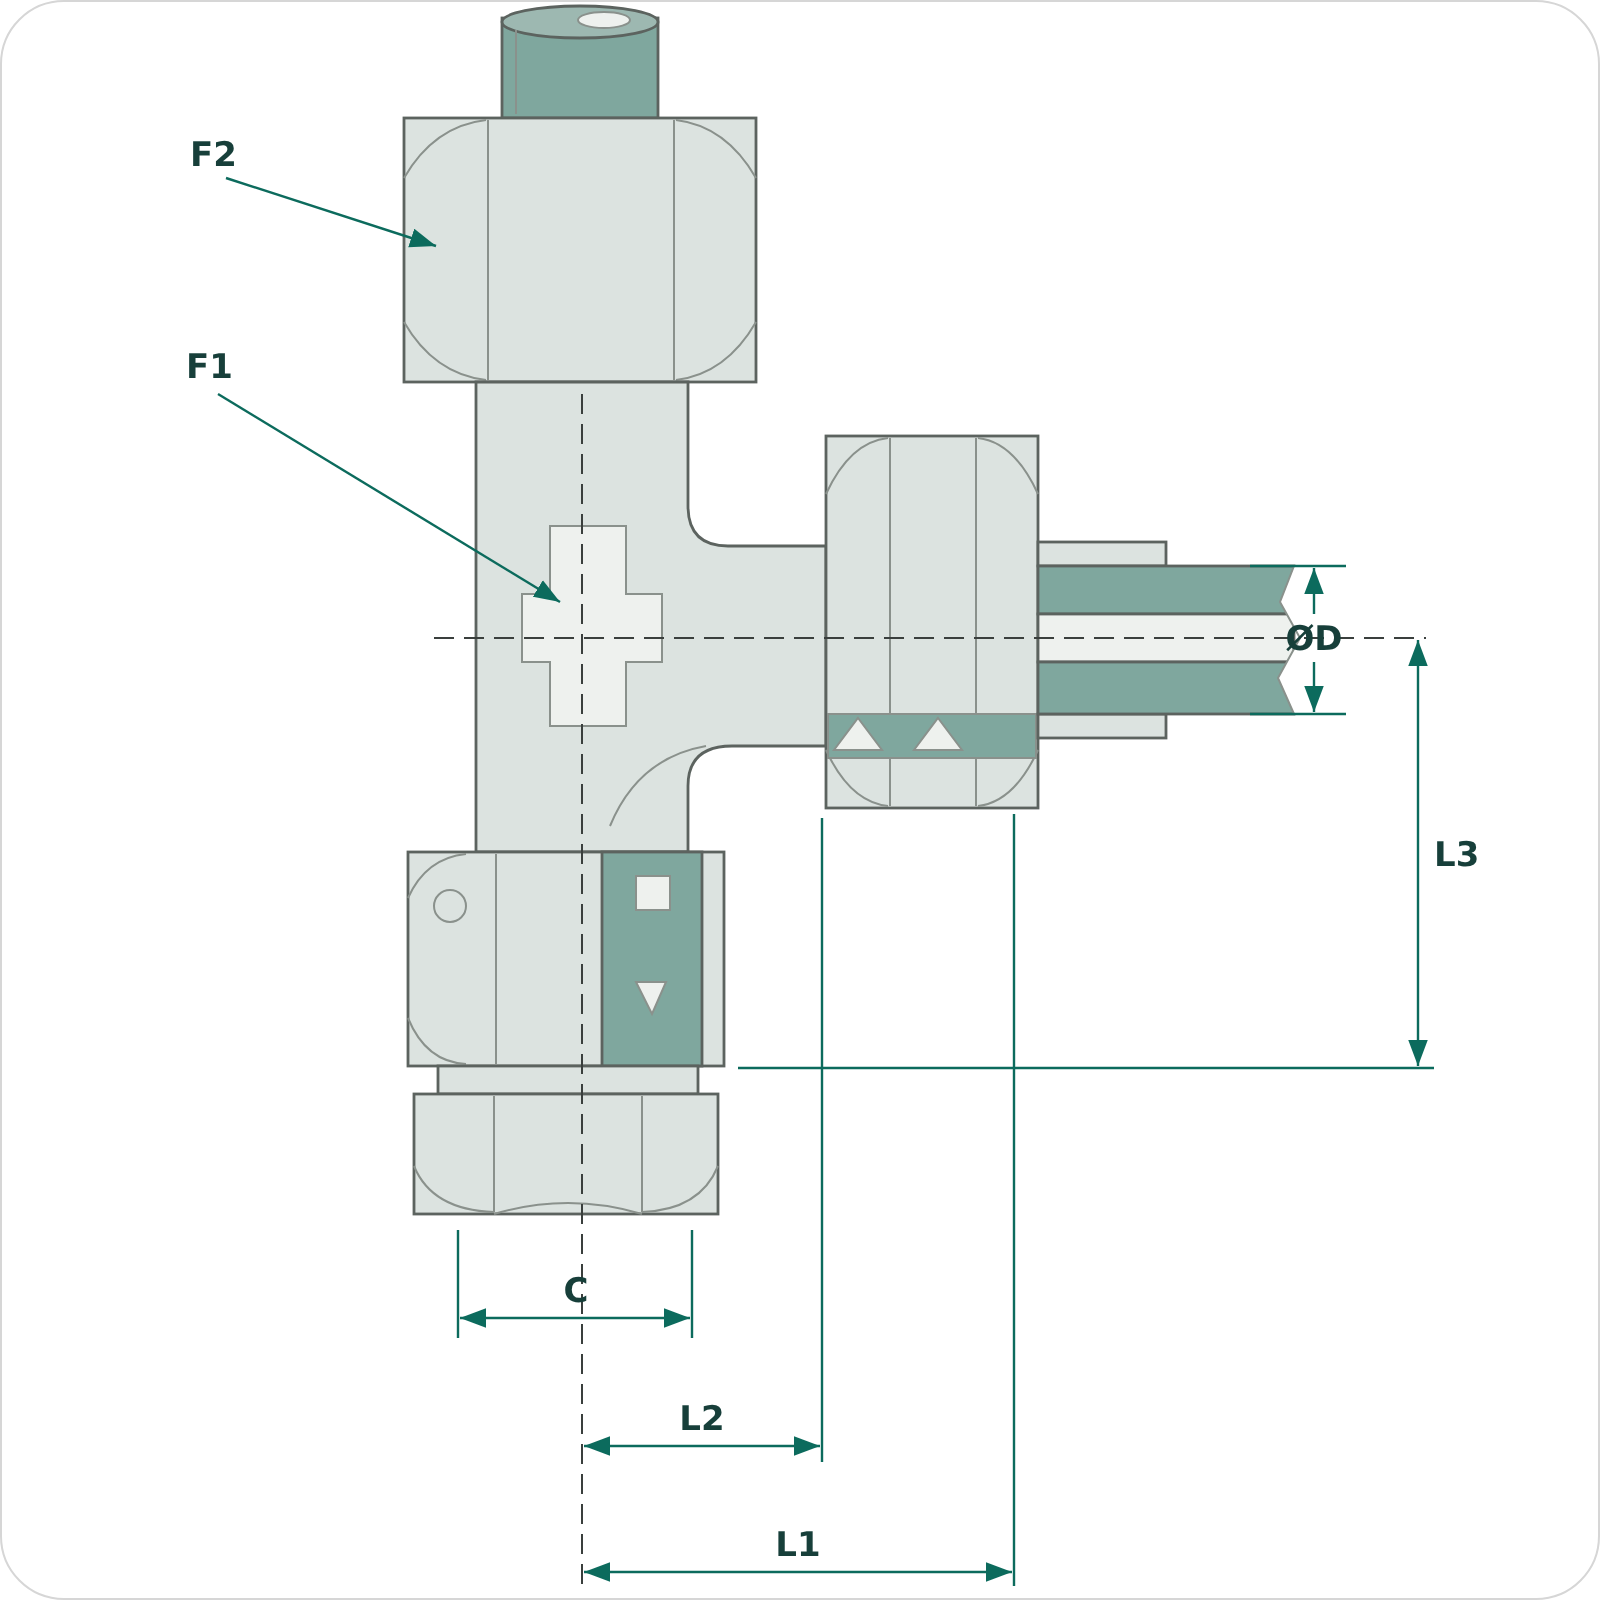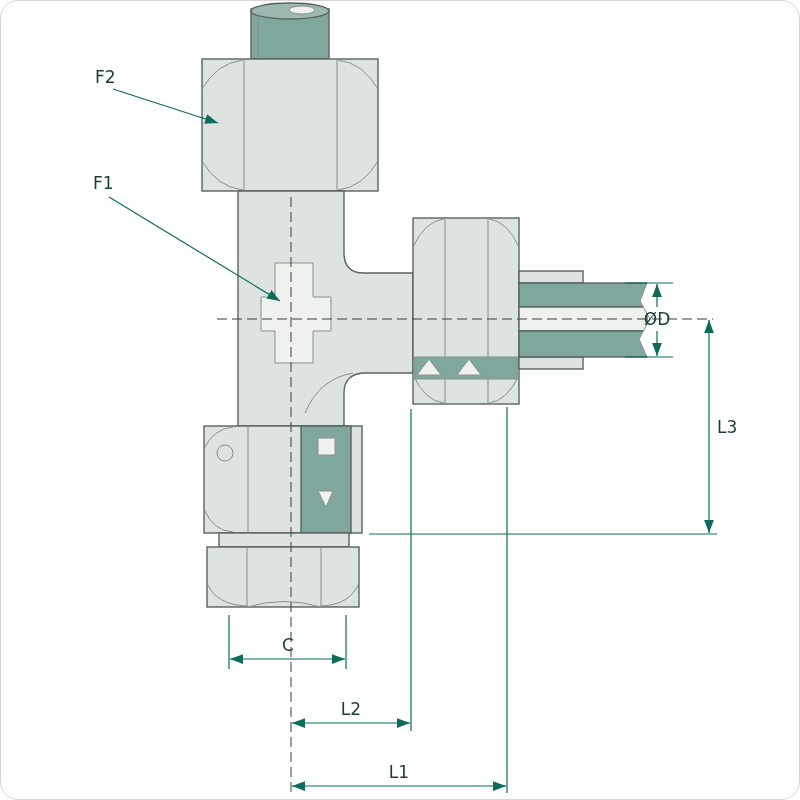--- a/index.html
+++ b/index.html
@@ -10,21 +10,21 @@
     --bore_fill:#eef1ee;
     --outline:#5c635f;
     --inner_line:#8a918c;
     --dim_color:#0c6b5d;
     --centerline:#3a3f3d;
     --label_color:#173f3a;
     --frame_border:#d6d6d6;
   }
   html,body{margin:0;padding:0;background:#fff;}
   .frame{width:800px;height:800px;box-sizing:border-box;border:1px solid var(--frame_border);
-         border-radius:18px;overflow:hidden;background:var(--background);}
+         border-radius:32px;overflow:hidden;background:var(--background);font-weight:bold;}
   svg{display:block;}
   .part{stroke:var(--outline);stroke-width:1.4;}
   .fill-body{fill:var(--body_fill);}
   .fill-tube{fill:var(--tube_fill);}
   .fill-tube-light{fill:var(--tube_light);}
   .fill-bore{fill:var(--bore_fill);}
   .thin{stroke:var(--inner_line);stroke-width:1;fill:none;}
   .thin-part{stroke:var(--inner_line);stroke-width:1;}
   .dim{stroke:var(--dim_color);stroke-width:1.2;fill:none;}
   .dim-fill{fill:var(--dim_color);stroke:none;}

